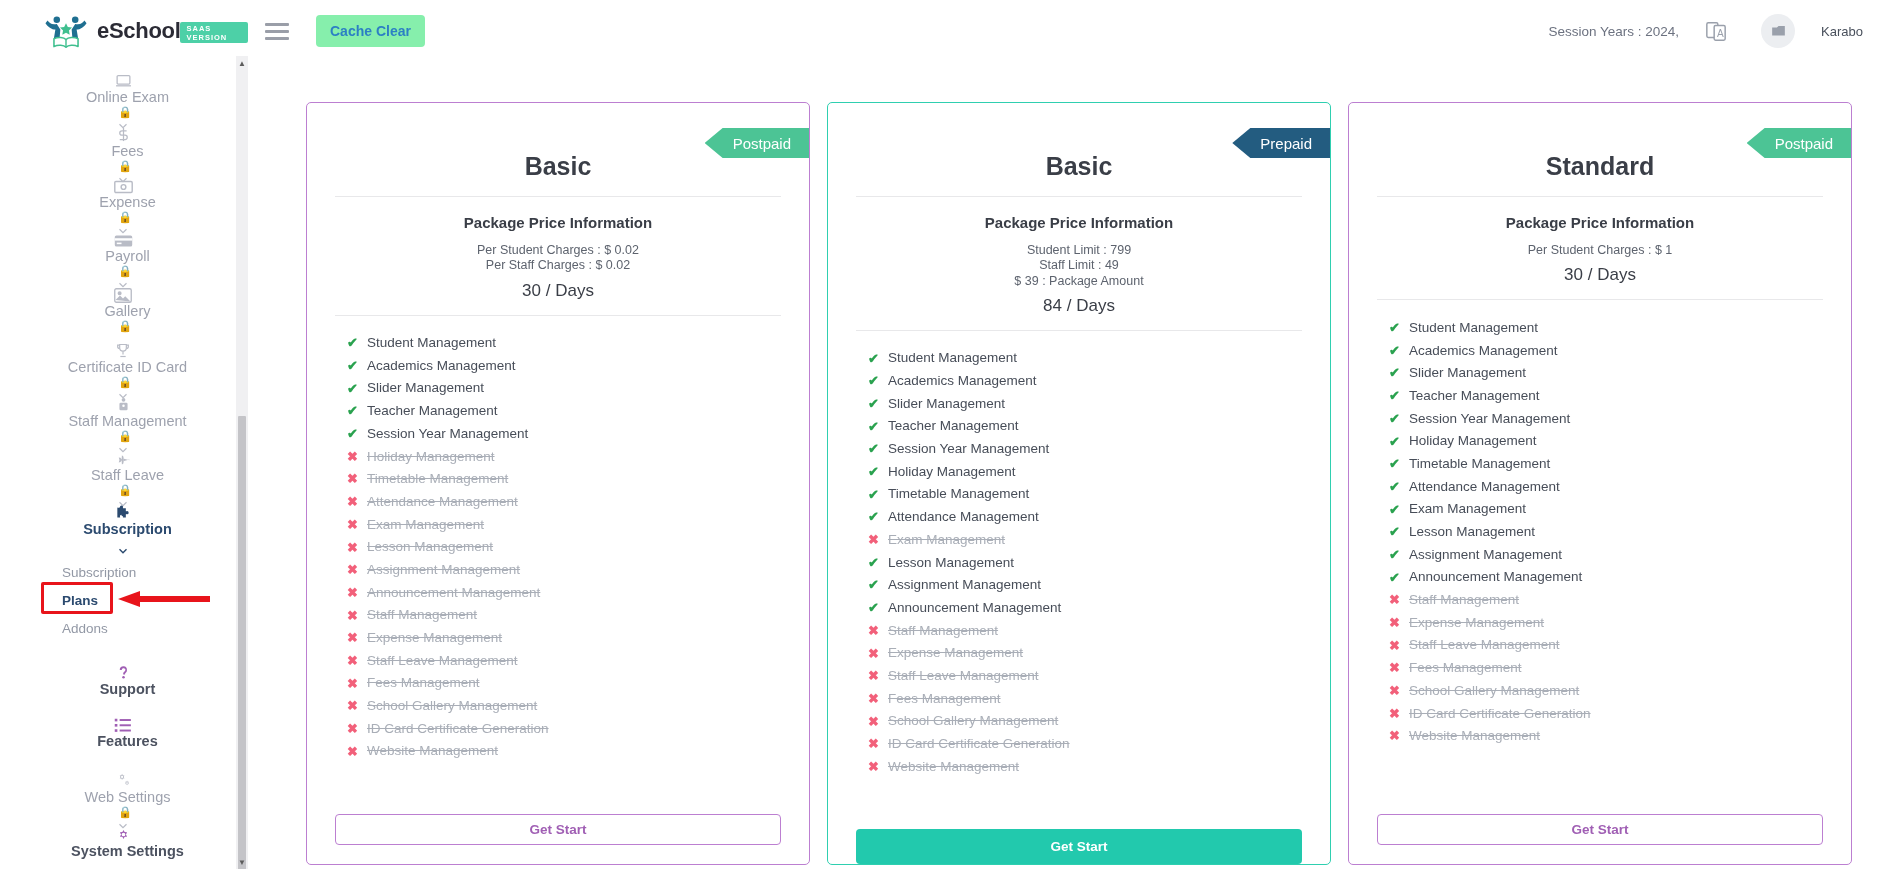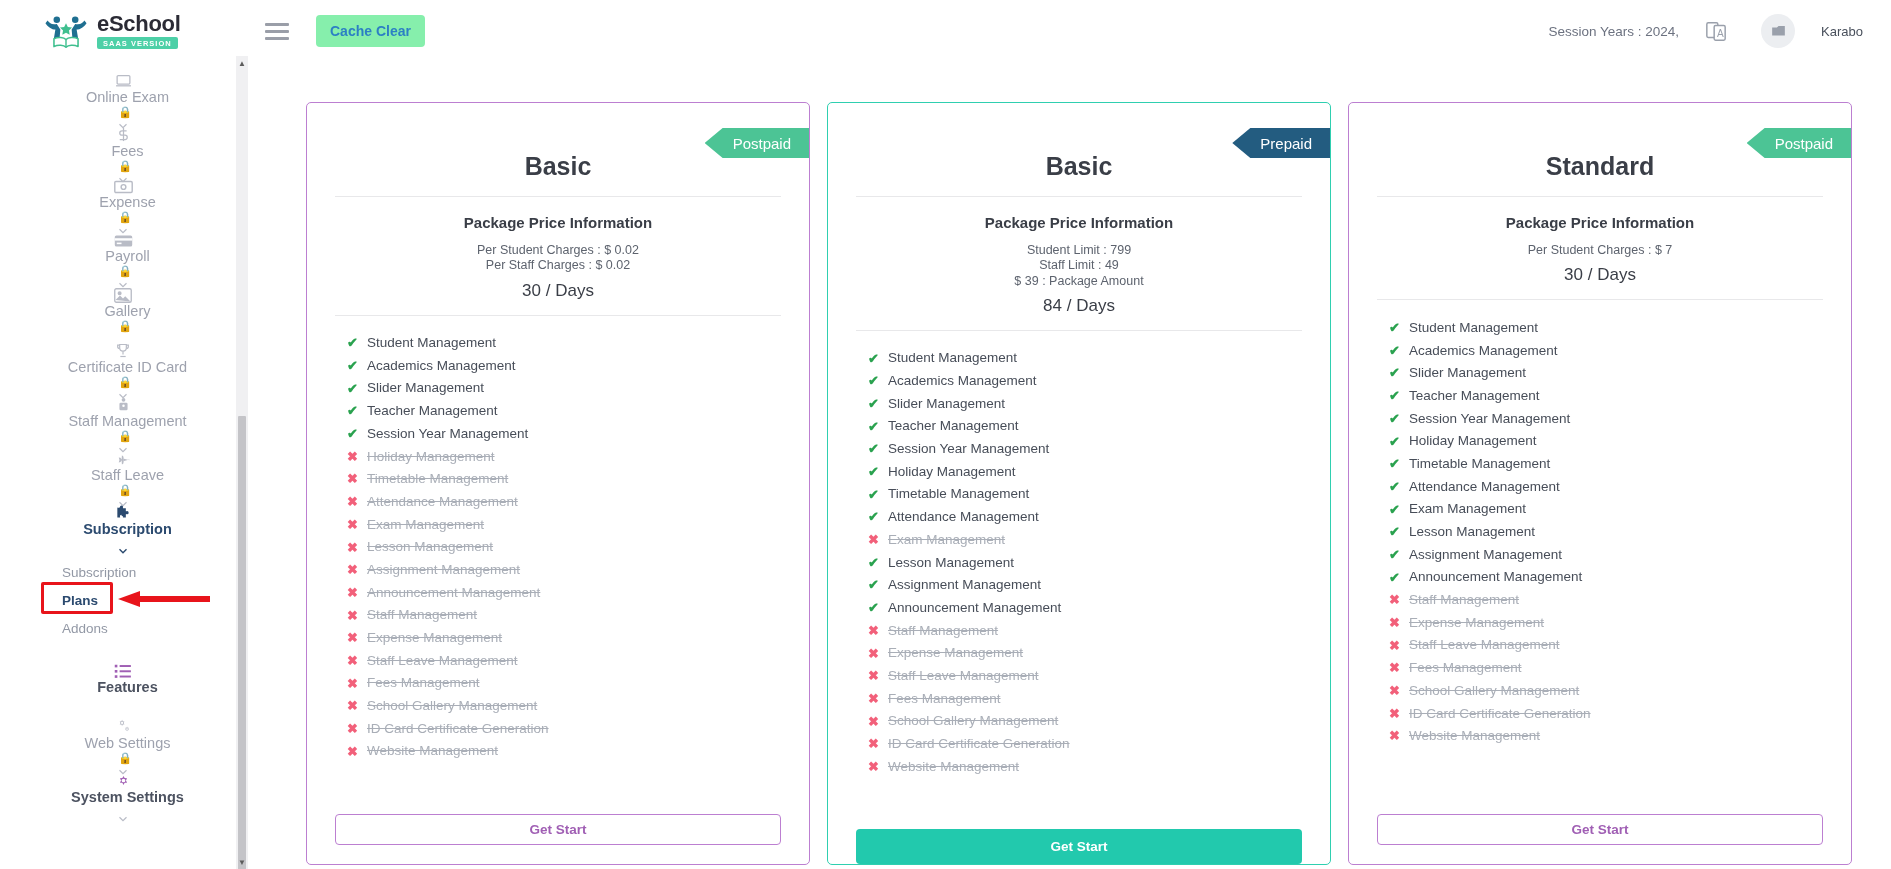--- a/index.html
+++ b/index.html
@@ -16,21 +16,21 @@
     position: absolute; left: 0; top: 0;
     width: 248px; height: 869px;
     background: #ffffff;
     overflow: hidden;
   }
   #brand {
     height: 62px; display: flex; align-items: center;
     padding-left: 44px; gap: 9px;
   }
   #brand .logo-mark { width: 44px; height: 34px; flex: none; }
-  #brand .logo-text { display: flex; flex-direction: column; align-items: flex-start; }
+  #brand .logo-text { display: flex; flex-direction: row; align-items: flex-start; }
   #brand .logo-word {
     font-size: 22px; font-weight: bold; color: #2b2b35; letter-spacing: -0.3px;
     line-height: 1.0;
   }
   #brand .logo-badge {
     margin-top: 2px;
     background: #4dd0a7; color: #ffffff;
     font-size: 7.5px; font-weight: bold; letter-spacing: 1px;
     padding: 2px 6px 1px 6px; border-radius: 2px;
   }
@@ -355,20 +355,30 @@
     </div>
     <div class="sub-item sel">
       <span>Plans</span>
     </div>
     <div class="sub-item">
       <span>Addons</span>
     </div>
 
     <div style="height:22px"></div>
 
+    <div class="nav-item plain">
+      <span class="nav-ico">
+        <svg width="15" height="17" viewBox="0 0 24 24" fill="currentColor">
+            <path d="M12 2a6 6 0 00-6 6h3.2a2.8 2.8 0 115.2 1.5c-.9 1.3-2.9 2-2.9 4.2V15h3v-1c0-1.6 3-2.2 3-5.4A6 6 0 0012 2z"></path>
+            <circle cx="12" cy="19.5" r="2"></circle>
+          </svg>
+      </span>
+      <span class="nav-label">Support</span>
+      <span class="chev"></span>
+    </div>
 
     <div class="nav-item plain">
       <span class="nav-ico">
         <svg width="18" height="15" viewBox="0 0 24 20" fill="currentColor">
             <rect x="1" y="1" width="3.5" height="3.5"></rect>
             <rect x="7.5" y="1.4" width="15" height="2.6"></rect>
             <rect x="1" y="8" width="3.5" height="3.5"></rect>
             <rect x="7.5" y="8.4" width="15" height="2.6"></rect>
             <rect x="1" y="15" width="3.5" height="3.5"></rect>
             <rect x="7.5" y="15.4" width="15" height="2.6"></rect>
@@ -634,21 +644,21 @@
       </ul>
       <div class="cta solid-teal" style="top:702px">Get Start</div>
     </section>
 
     <section class="card purple">
       <div class="ribbon green">Postpaid</div>
       <h2 class="card-title">Standard</h2>
       <div class="divider"></div>
       <div class="price-block">
         <div class="price-heading">Package Price Information</div>
-        <div class="price-line">Per Student Charges : $ 7</div>
+        <div class="price-line">Per Student Charges : $ 1</div>
         <div class="price-days">30 / Days</div>
       </div>
       <div class="divider"></div>
       <ul class="feature-list">
         <li class="feature on">
             <span class="mark">✔</span>
             <span class="txt">Student Management</span>
           </li>
         <li class="feature on">
             <span class="mark">✔</span>

